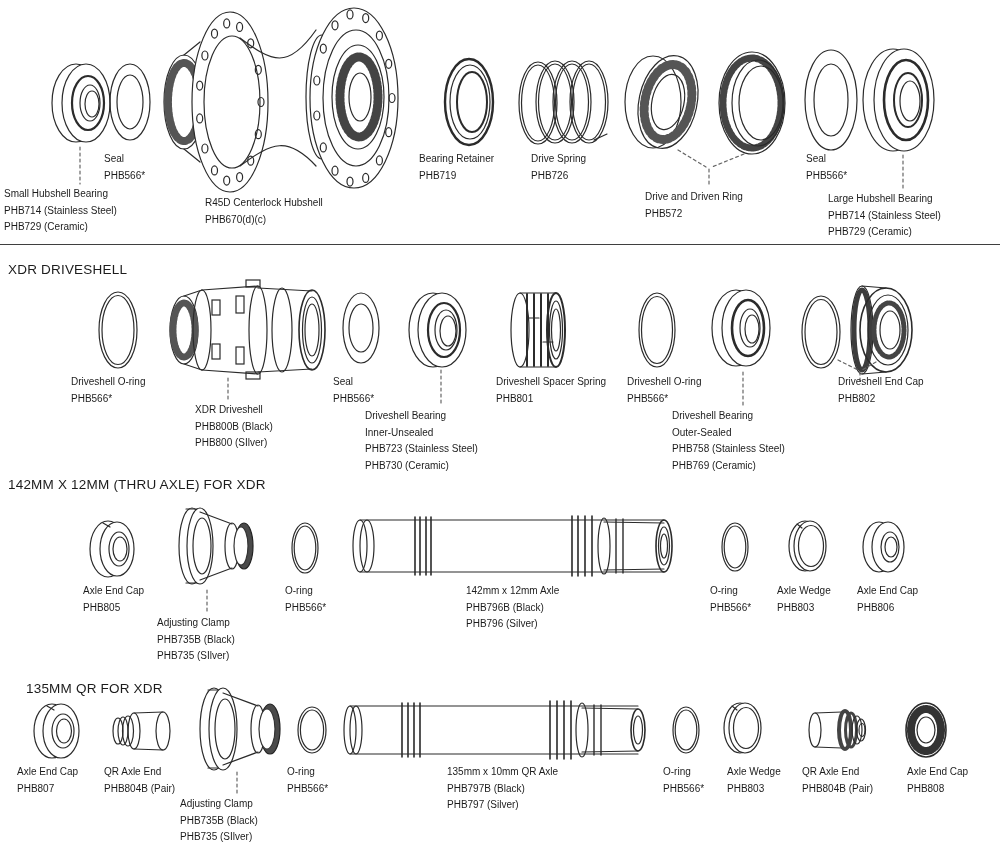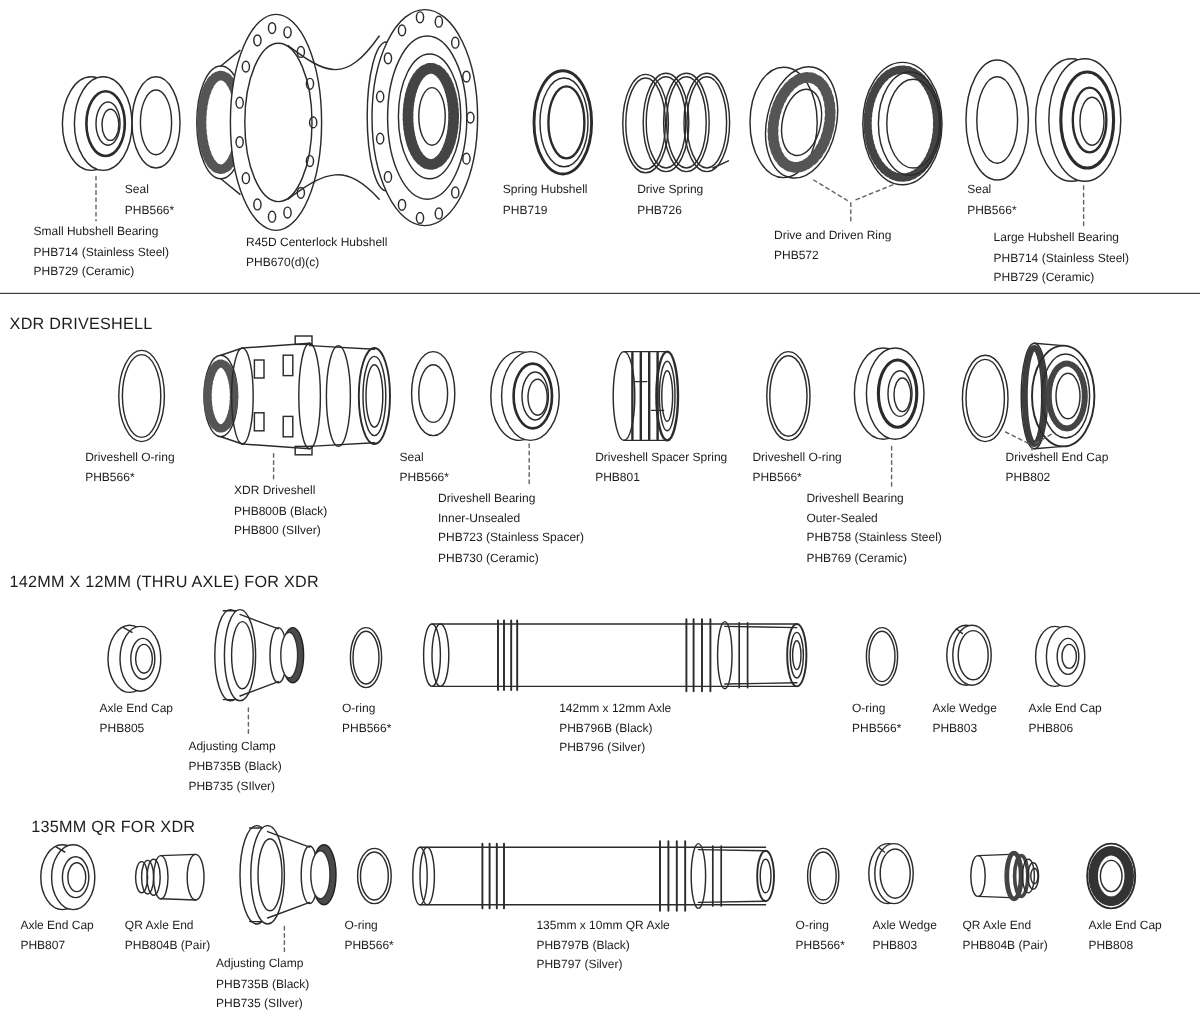--- a/index.html
+++ b/index.html
@@ -331,31 +331,31 @@
 <div class="divider"></div>
 
 <div class="heading" style="left:8px;top:262px">XDR DRIVESHELL</div>
 <div class="heading" style="left:8px;top:477px">142MM X 12MM (THRU AXLE) FOR XDR</div>
 <div class="heading" style="left:26px;top:681px">135MM QR FOR XDR</div>
 
 <div class="lbl" style="left:104px;top:151px">
   <div>Seal</div>
   <div>PHB566*</div>
 </div>
-<div class="lbl" style="left:28px;top:186px">
+<div class="lbl" style="left:4px;top:186px">
   <div>Small Hubshell Bearing</div>
   <div>PHB714 (Stainless Steel)</div>
   <div>PHB729 (Ceramic)</div>
 </div>
 <div class="lbl" style="left:205px;top:195px">
   <div>R45D Centerlock Hubshell</div>
   <div>PHB670(d)(c)</div>
 </div>
 <div class="lbl" style="left:419px;top:151px">
-  <div>Spring Hubshell</div>
+  <div>Bearing Retainer</div>
   <div>PHB719</div>
 </div>
 <div class="lbl" style="left:531px;top:151px">
   <div>Drive Spring</div>
   <div>PHB726</div>
 </div>
 <div class="lbl" style="left:645px;top:189px">
   <div>Drive and Driven Ring</div>
   <div>PHB572</div>
 </div>
@@ -378,21 +378,21 @@
   <div>PHB800B (Black)</div>
   <div>PHB800 (SIlver)</div>
 </div>
 <div class="lbl" style="left:333px;top:374px">
   <div>Seal</div>
   <div>PHB566*</div>
 </div>
 <div class="lbl" style="left:365px;top:408px">
   <div>Driveshell Bearing</div>
   <div>Inner-Unsealed</div>
-  <div>PHB723 (Stainless Spacer)</div>
+  <div>PHB723 (Stainless Steel)</div>
   <div>PHB730 (Ceramic)</div>
 </div>
 <div class="lbl" style="left:496px;top:374px">
   <div>Driveshell Spacer Spring</div>
   <div>PHB801</div>
 </div>
 <div class="lbl" style="left:627px;top:374px">
   <div>Driveshell O-ring</div>
   <div>PHB566*</div>
 </div>

